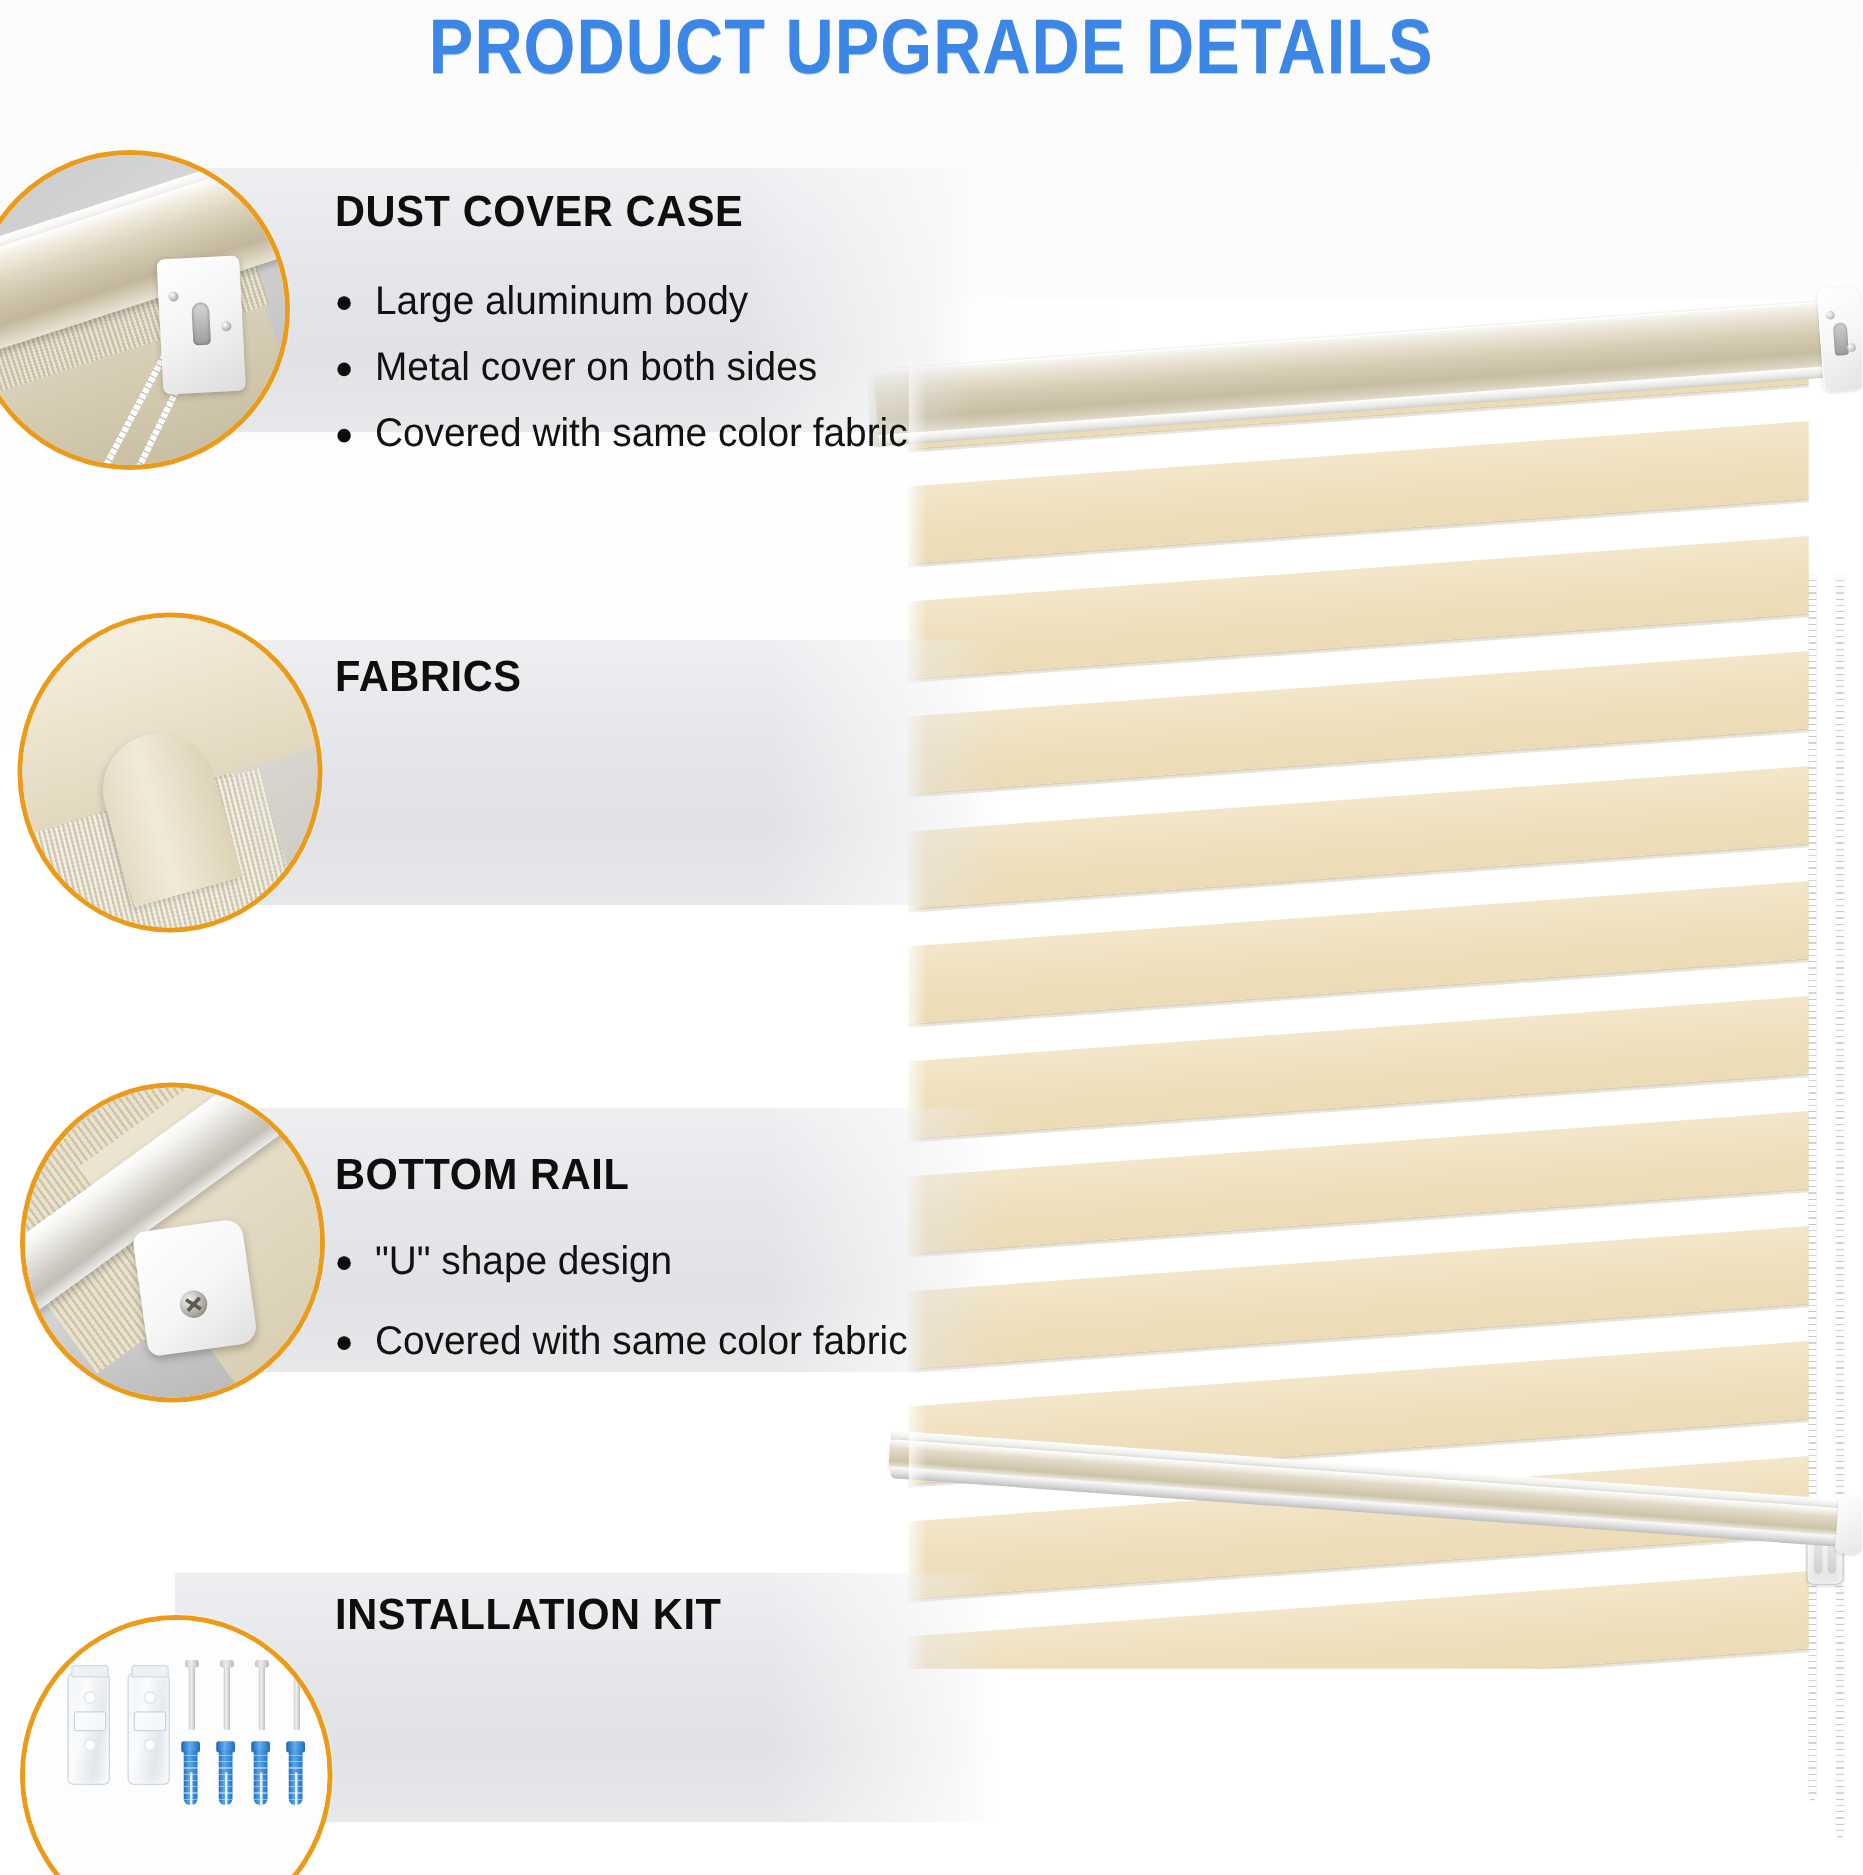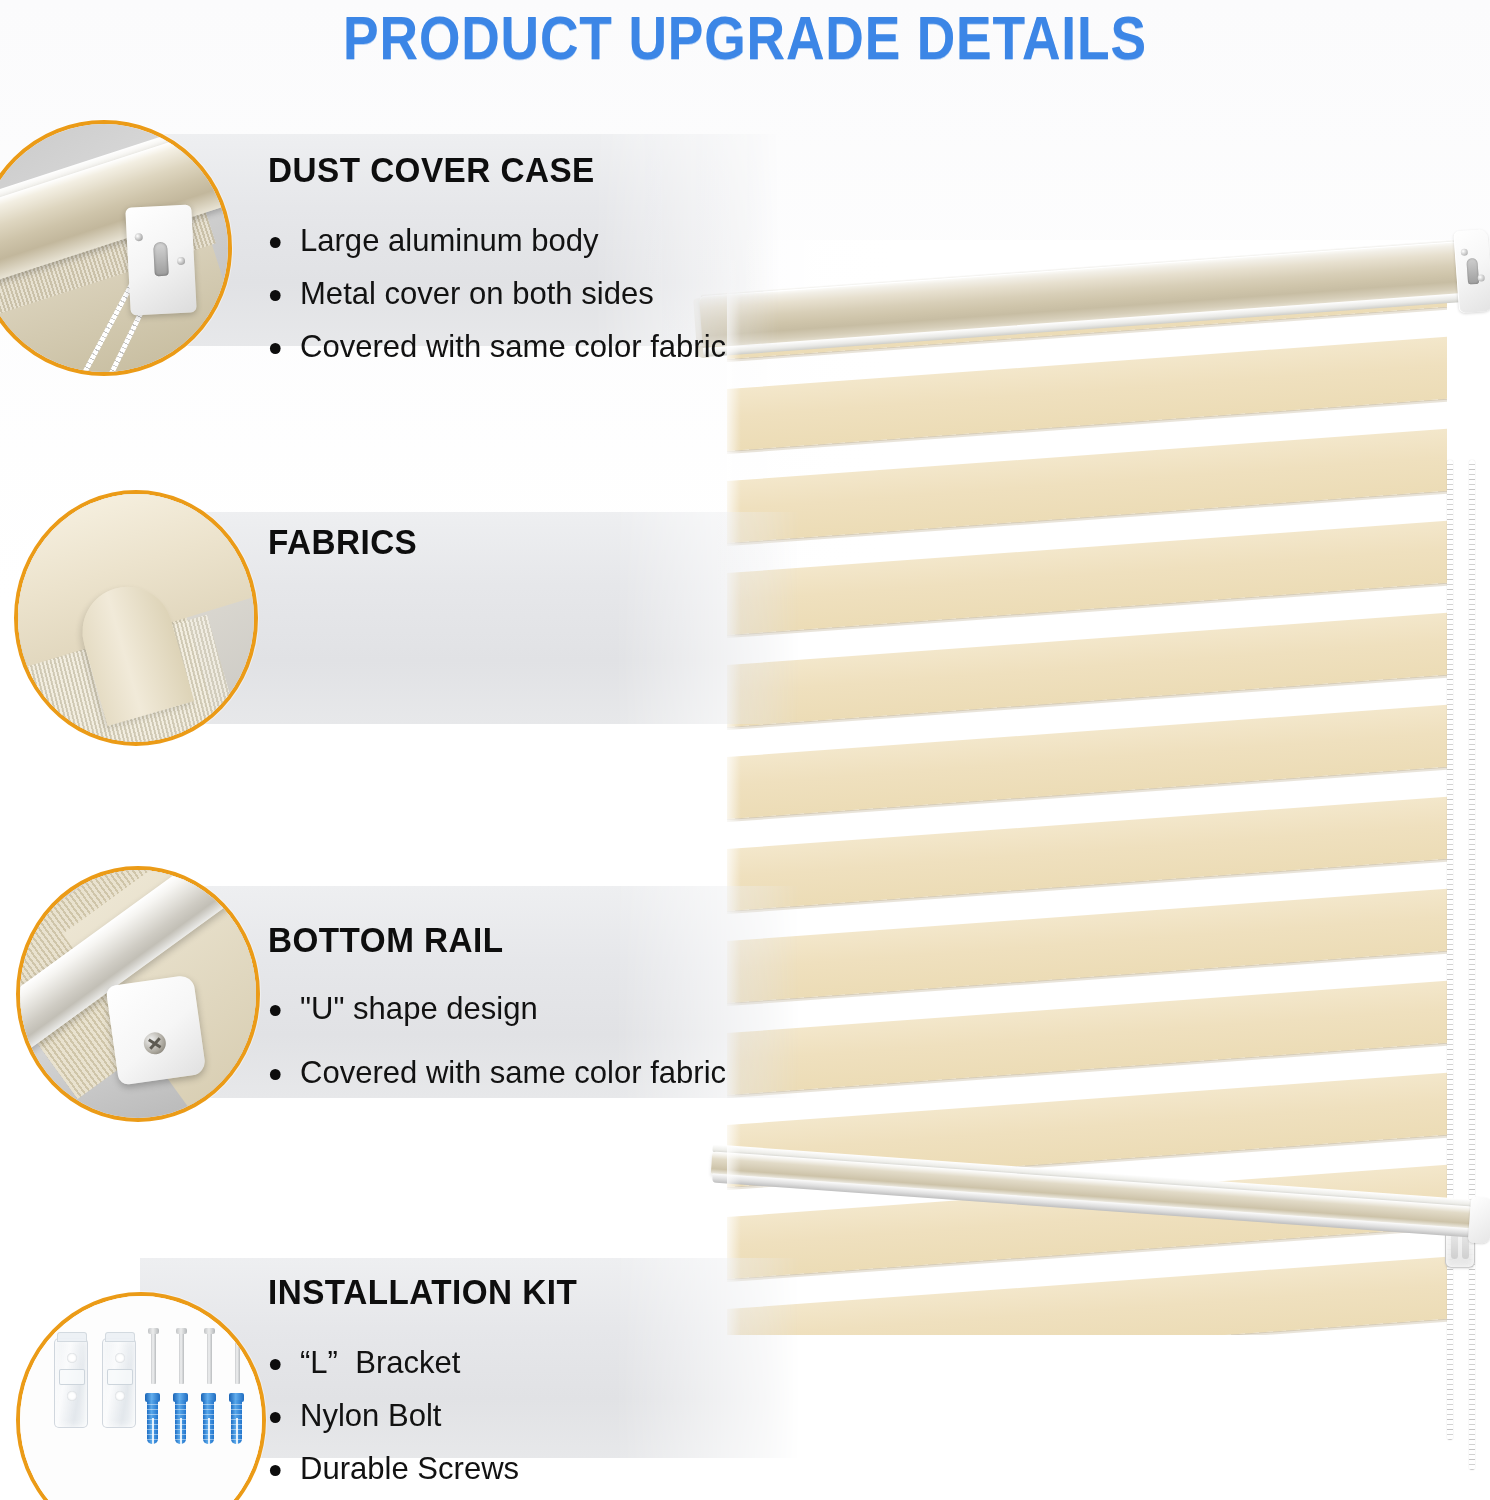--- a/index.html
+++ b/index.html
@@ -611,25 +611,20 @@
           </div>
       </div>
     </div>
   </div>
 
   <div class="feature">
     <div class="panel fade-right" style="left:140px; top:1258px; width:660px; height:200px;"></div>
 
     <div class="textblock" style="left:268px; top:1272px;">
       <div class="fhead">INSTALLATION KIT</div>
-      <ul class="flist">
-        <li><span class="dot"></span><span>“L”  Bracket</span></li>
-        <li><span class="dot"></span><span>Nylon Bolt</span></li>
-        <li><span class="dot"></span><span>Durable Screws</span></li>
-      </ul>
     </div>
 
     <div class="thumb t4" style="left:16px; top:1292px; width:250px; height:256px;">
       <div class="inner">
         <div class="bg"></div>
         <div class="bracket" style="left:34px; top:42px;">
             <div class="head"></div>
             <div class="tab"></div>
           </div>
         <div class="bracket" style="left:82px; top:42px;">

